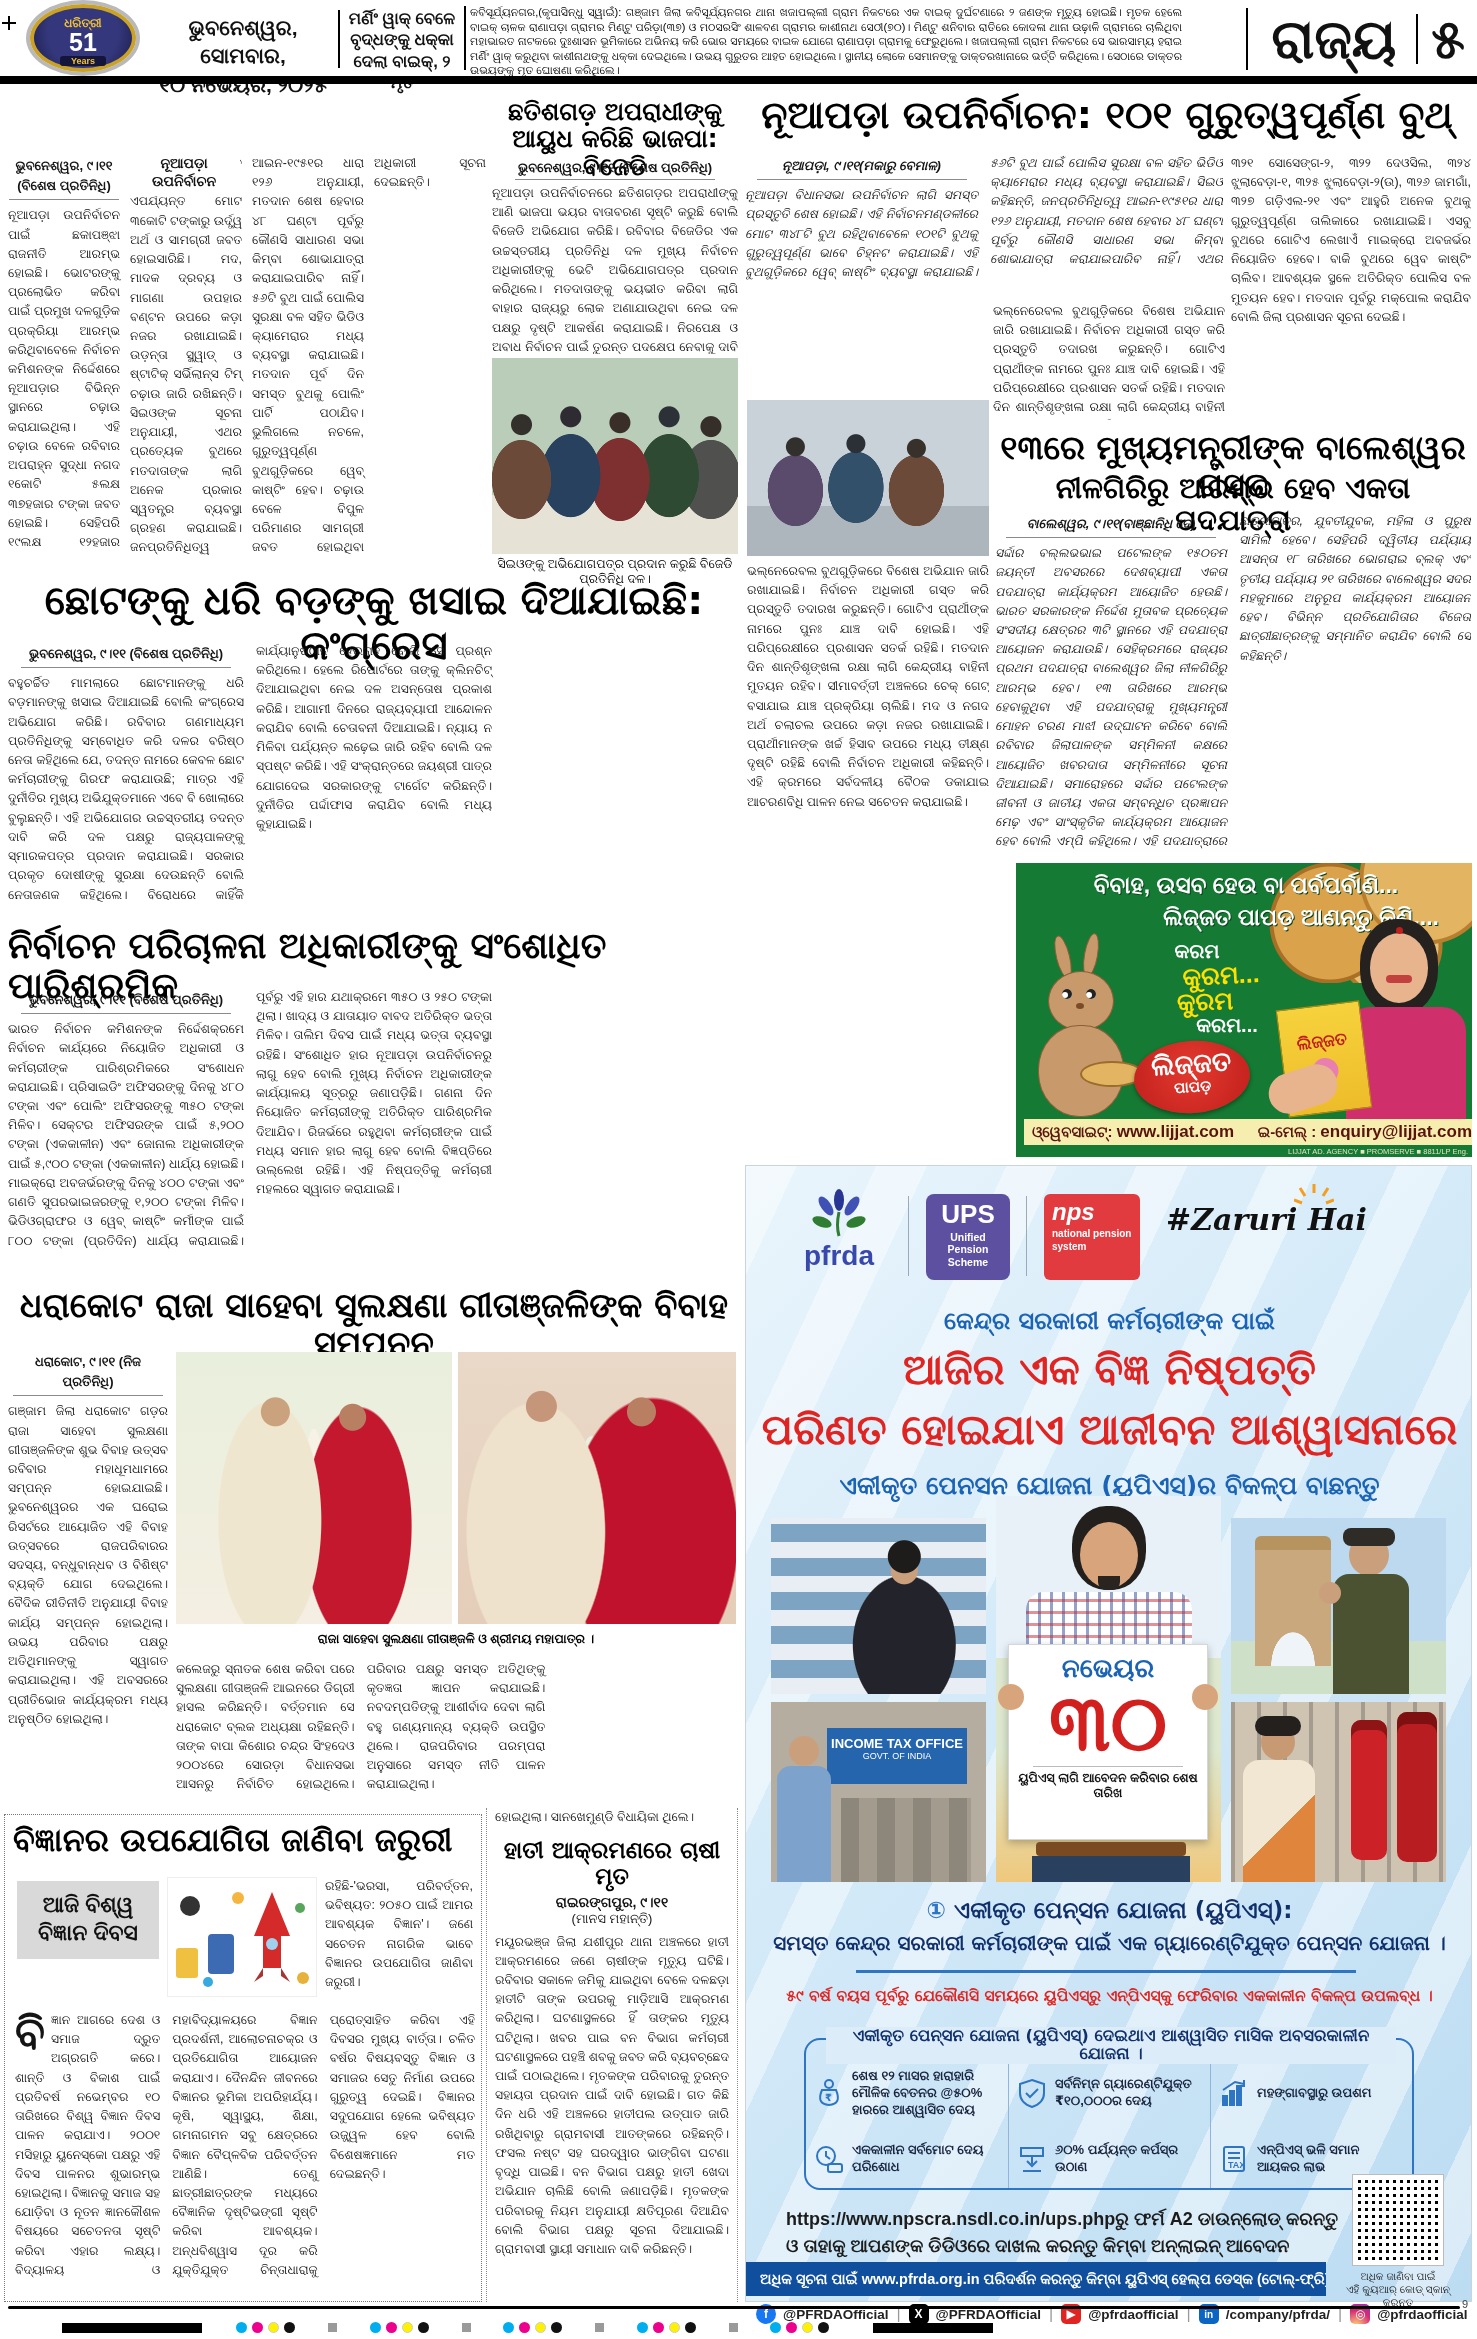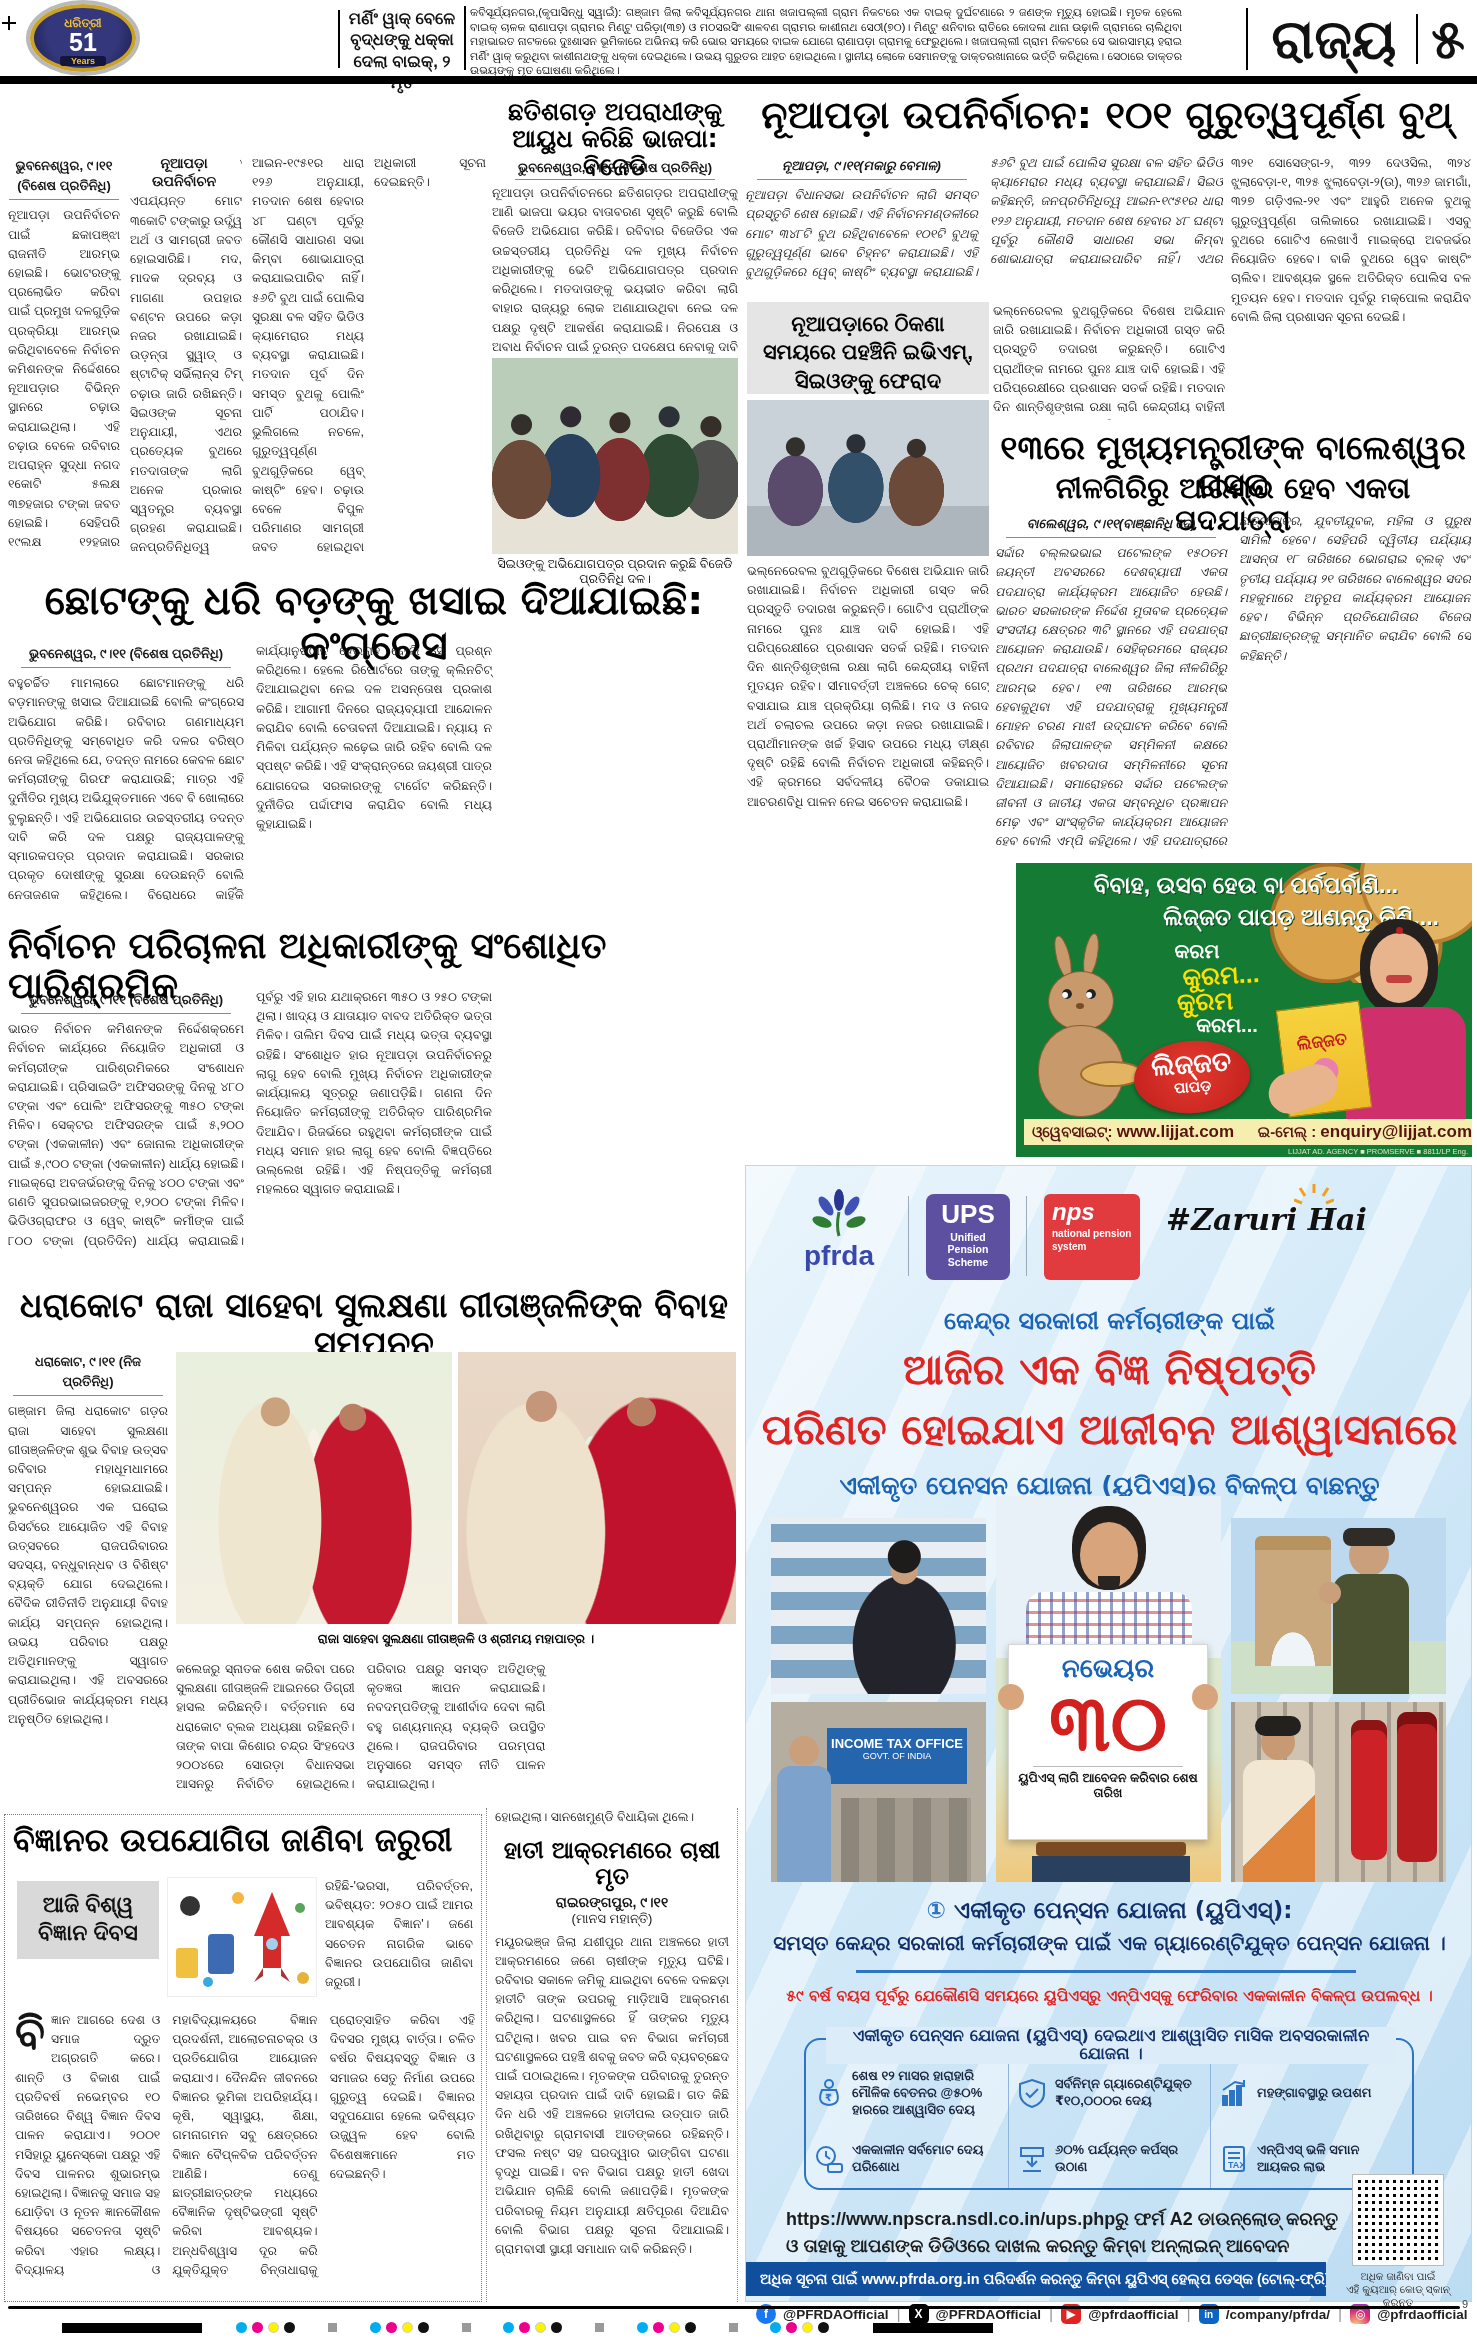--- a/index.html
+++ b/index.html
@@ -113,20 +113,24 @@
 
 <div id="page">
 
   <div class="abs" style="left:2px;top:16px;width:14px;height:14px;background:linear-gradient(#000,#000) 0 6px/14px 2px no-repeat,linear-gradient(#000,#000) 6px 0/2px 14px no-repeat;"></div>
 
   <div class="abs mast-logo">
     <span class="t1">ଧରିତ୍ରୀ</span>
     <span class="t2">51</span>
     <span class="t3">Years</span>
   </div>
+  <div class="abs mast-date">
+    <span>ଭୁବନେଶ୍ୱର, ସୋମବାର,</span><br>
+    <span>୧୦ ନଭେୟର, ୨୦୨୫</span>
+  </div>
   <div class="abs vsep" style="left:338px;top:10px;height:58px;"></div>
   <div class="abs brief-title">ମର୍ଣିଂ ୱାକ୍ ବେଳେ ବୃଦ୍ଧଙ୍କୁ ଧକ୍କା ଦେଲା ବାଇକ୍, ୨ ମୃତ</div>
   <div class="abs vsep" style="left:464px;top:6px;height:64px;"></div>
   <div class="abs brief-body">କବିସୂର୍ଯ୍ୟନଗର,(କୃପାସିନ୍ଧୁ ସ୍ୱାଇଁ): ଗଞ୍ଜାମ ଜିଲା କବିସୂର୍ଯ୍ୟନଗର ଥାନା ଖଜାପଲ୍ଲୀ ଗ୍ରାମ ନିକଟରେ ଏକ ବାଇକ୍ ଦୁର୍ଘଟଣାରେ ୨ ଜଣଙ୍କ ମୃତ୍ୟୁ ହୋଇଛି। ମୃତକ ହେଲେ ବାଇକ୍ ଚାଳକ ରାଣାପଡ଼ା ଗ୍ରାମର ମିଣ୍ଟୁ ପରିଡ଼ା(୩୭) ଓ ମଠସରସିଂ ଶାଳବଣ ଗ୍ରାମର କାଶୀନାଥ ସେଠୀ(୭୦)। ମିଣ୍ଟୁ ଶନିବାର ରାତିରେ କୋଦଳା ଥାନା ଉଢ଼ାଳି ଗ୍ରାମରେ ଚାଲିଥିବା ମହାଭାରତ ନାଟକରେ ଦୁଃଶାସନ ଭୂମିକାରେ ଅଭିନୟ କରି ଭୋର ସମୟରେ ବାଇକ ଯୋଗେ ରାଣାପଡ଼ା ଗ୍ରାମକୁ ଫେରୁଥିଲେ। ଖଜାପଲ୍ଲୀ ଗ୍ରାମ ନିକଟରେ ସେ ଭାରସାମ୍ୟ ହରାଇ ମର୍ଣିଂ ୱାକ୍ କରୁଥିବା କାଶୀନାଥଙ୍କୁ ଧକ୍କା ଦେଇଥିଲେ। ଉଭୟ ଗୁରୁତର ଆହତ ହୋଇଥିଲେ। ସ୍ଥାନୀୟ ଲୋକେ ସେମାନଙ୍କୁ ଡାକ୍ତରଖାନାରେ ଭର୍ତ୍ତି କରିଥିଲେ। ସେଠାରେ ଡାକ୍ତର ଉଭୟଙ୍କୁ ମୃତ ଘୋଷଣା କରିଥିଲେ।</div>
   <div class="abs vsep" style="left:1246px;top:8px;height:62px;"></div>
   <div class="abs sect">ରାଜ୍ୟ</div>
   <div class="abs vsep" style="left:1416px;top:14px;height:50px;width:1.5px;"></div>
   <div class="abs pagenum">୫</div>
   <div class="abs mast-rule"></div>
 
@@ -143,21 +147,20 @@
   <div class="abs body" style="left:492px;top:184px;width:246px;height:170px;">ନୂଆପଡ଼ା ଉପନିର୍ବାଚନରେ ଛତିଶଗଡ଼ର ଅପରାଧୀଙ୍କୁ ଆଣି ଭାଜପା ଭୟର ବାତାବରଣ ସୃଷ୍ଟି କରୁଛି ବୋଲି ବିଜେଡି ଅଭିଯୋଗ କରିଛି। ରବିବାର ବିଜେଡିର ଏକ ଉଚ୍ଚସ୍ତରୀୟ ପ୍ରତିନିଧି ଦଳ ମୁଖ୍ୟ ନିର୍ବାଚନ ଅଧିକାରୀଙ୍କୁ ଭେଟି ଅଭିଯୋଗପତ୍ର ପ୍ରଦାନ କରିଥିଲେ। ମତଦାତାଙ୍କୁ ଭୟଭୀତ କରିବା ଲାଗି ବାହାର ରାଜ୍ୟରୁ ଲୋକ ଅଣାଯାଉଥିବା ନେଇ ଦଳ ପକ୍ଷରୁ ଦୃଷ୍ଟି ଆକର୍ଷଣ କରାଯାଇଛି। ନିରପେକ୍ଷ ଓ ଅବାଧ ନିର୍ବାଚନ ପାଇଁ ତୁରନ୍ତ ପଦକ୍ଷେପ ନେବାକୁ ଦାବି ହୋଇଛି।</div>
   <div class="abs ph press-ph" style="left:492px;top:358px;width:246px;height:196px;"></div>
   <div class="abs cap" style="left:492px;top:557px;width:246px;">ସିଇଓଙ୍କୁ ଅଭିଯୋଗପତ୍ର ପ୍ରଦାନ କରୁଛି ବିଜେଡି ପ୍ରତିନିଧି ଦଳ।</div>
 
   <div class="abs hd" style="left:745px;top:94px;width:724px;font-size:38px;">ନୂଆପଡ଼ା ଉପନିର୍ବାଚନ: ୧୦୧ ଗୁରୁତ୍ୱପୂର୍ଣ୍ଣ ବୁଥ୍</div>
   <div class="abs body cols2" style="left:745px;top:154px;width:478px;height:144px;">
     <span class="dl" style="max-width:210px;">ନୂଆପଡ଼ା, ୯।୧୧(ମକାରୁ ବେମାଳ)</span>
     <span>ନୂଆପଡ଼ା ବିଧାନସଭା ଉପନିର୍ବାଚନ ଲାଗି ସମସ୍ତ ପ୍ରସ୍ତୁତି ଶେଷ ହୋଇଛି। ଏହି ନିର୍ବାଚନମଣ୍ଡଳୀରେ ମୋଟ ୩୪୮ଟି ବୁଥ ରହିଥିବାବେଳେ ୧୦୧ଟି ବୁଥକୁ ଗୁରୁତ୍ୱପୂର୍ଣ୍ଣ ଭାବେ ଚିହ୍ନଟ କରାଯାଇଛି। ଏହି ବୁଥଗୁଡ଼ିକରେ ୱେବ୍ କାଷ୍ଟିଂ ବ୍ୟବସ୍ଥା କରାଯାଇଛି। ୫୬ଟି ବୁଥ ପାଇଁ ପୋଲିସ ସୁରକ୍ଷା ବଳ ସହିତ ଭିଡିଓ କ୍ୟାମେରାର ମଧ୍ୟ ବ୍ୟବସ୍ଥା କରାଯାଇଛି। ସିଇଓ କହିଛନ୍ତି, ଜନପ୍ରତିନିଧିତ୍ୱ ଆଇନ-୧୯୫୧ର ଧାରା ୧୨୬ ଅନୁଯାୟୀ, ମତଦାନ ଶେଷ ହେବାର ୪୮ ଘଣ୍ଟା ପୂର୍ବରୁ କୌଣସି ସାଧାରଣ ସଭା କିମ୍ବା ଶୋଭାଯାତ୍ରା କରାଯାଇପାରିବ ନାହିଁ। ଏଥର ପ୍ରତ୍ୟେକ ବୁଥରେ ମତଦାତାଙ୍କ ଲାଗି ଅନେକ ପ୍ରକାର ସ୍ୱତନ୍ତ୍ର ବ୍ୟବସ୍ଥା ଗ୍ରହଣ କରାଯାଇଛି।</span>
   </div>
   <div class="abs body" style="left:1231px;top:154px;width:240px;height:266px;">୩୨୧ ସୋସେଙ୍ଗ-୨, ୩୨୨ ଦେଓସିଲ, ୩୨୪ ଝୁଲାବେଡ଼ା-୧, ୩୨୫ ଝୁଲାବେଡ଼ା-୨(ଉ), ୩୨୬ ଜାମଗାଁ, ୩୨୭ ଗଡ଼ିଏଲ-୨୧ ଏବଂ ଆହୁରି ଅନେକ ବୁଥକୁ ଗୁରୁତ୍ୱପୂର୍ଣ୍ଣ ତାଲିକାରେ ରଖାଯାଇଛି। ଏସବୁ ବୁଥରେ ଗୋଟିଏ ଲେଖାଏଁ ମାଇକ୍ରୋ ଅବଜର୍ଭର ନିୟୋଜିତ ହେବେ। ବାକି ବୁଥରେ ୱେବ କାଷ୍ଟିଂ ଚାଲିବ। ଆବଶ୍ୟକ ସ୍ଥଳେ ଅତିରିକ୍ତ ପୋଲିସ ବଳ ମୁତୟନ ହେବ। ମତଦାନ ପୂର୍ବରୁ ମକ୍‌ପୋଲ କରାଯିବ ବୋଲି ଜିଲା ପ୍ରଶାସନ ସୂଚନା ଦେଇଛି।</div>
-  <div class="abs graybox" style="left:747px;top:302px;width:242px;height:92px;font-size:21px;line-height:1.35;padding:8px 6px;">ନୂଆପଡ଼ାରେ ଠିକଣା ସମୟରେ ପହଞ୍ଚିନି ଇଭିଏମ୍, ସିଇଓଙ୍କୁ ଫେରାଦ</div>
   <div class="abs ph evm-ph" style="left:747px;top:400px;width:242px;height:156px;"></div>
   <div class="abs body" style="left:993px;top:302px;width:232px;height:118px;">ଭଲ୍‌ନେରେବଲ ବୁଥଗୁଡ଼ିକରେ ବିଶେଷ ଅଭିଯାନ ଜାରି ରଖାଯାଇଛି। ନିର୍ବାଚନ ଅଧିକାରୀ ଗସ୍ତ କରି ପ୍ରସ୍ତୁତି ତଦାରଖ କରୁଛନ୍ତି। ଗୋଟିଏ ପ୍ରାର୍ଥୀଙ୍କ ନାମରେ ପୁନଃ ଯାଞ୍ଚ ଦାବି ହୋଇଛି। ଏହି ପରିପ୍ରେକ୍ଷୀରେ ପ୍ରଶାସନ ସତର୍କ ରହିଛି। ମତଦାନ ଦିନ ଶାନ୍ତିଶୃଙ୍ଖଳା ରକ୍ଷା ଲାଗି କେନ୍ଦ୍ରୀୟ ବାହିନୀ ମୁତୟନ ରହିବ। ସୀମାବର୍ତ୍ତୀ ଅଞ୍ଚଳରେ ଚେକ୍ ଗେଟ୍ ବସାଯାଇ ଯାଞ୍ଚ ପ୍ରକ୍ରିୟା ଚାଲିଛି। ମଦ ଓ ନଗଦ ଅର୍ଥ ଚଲାଚଲ ଉପରେ କଡ଼ା ନଜର ରଖାଯାଇଛି। ପ୍ରାର୍ଥୀମାନଙ୍କ ଖର୍ଚ୍ଚ ହିସାବ ଉପରେ ମଧ୍ୟ ତୀକ୍ଷ୍ଣ ଦୃଷ୍ଟି ରହିଛି ବୋଲି ନିର୍ବାଚନ ଅଧିକାରୀ କହିଛନ୍ତି। ଏହି କ୍ରମରେ ସର୍ବଦଳୀୟ ବୈଠକ ଡକାଯାଇ ଆଚରଣବିଧି ପାଳନ ନେଇ ସଚେତନ କରାଯାଇଛି।</div>
   <div class="abs body" style="left:747px;top:562px;width:242px;height:596px;">ଭଲ୍‌ନେରେବଲ ବୁଥଗୁଡ଼ିକରେ ବିଶେଷ ଅଭିଯାନ ଜାରି ରଖାଯାଇଛି। ନିର୍ବାଚନ ଅଧିକାରୀ ଗସ୍ତ କରି ପ୍ରସ୍ତୁତି ତଦାରଖ କରୁଛନ୍ତି। ଗୋଟିଏ ପ୍ରାର୍ଥୀଙ୍କ ନାମରେ ପୁନଃ ଯାଞ୍ଚ ଦାବି ହୋଇଛି। ଏହି ପରିପ୍ରେକ୍ଷୀରେ ପ୍ରଶାସନ ସତର୍କ ରହିଛି। ମତଦାନ ଦିନ ଶାନ୍ତିଶୃଙ୍ଖଳା ରକ୍ଷା ଲାଗି କେନ୍ଦ୍ରୀୟ ବାହିନୀ ମୁତୟନ ରହିବ। ସୀମାବର୍ତ୍ତୀ ଅଞ୍ଚଳରେ ଚେକ୍ ଗେଟ୍ ବସାଯାଇ ଯାଞ୍ଚ ପ୍ରକ୍ରିୟା ଚାଲିଛି। ମଦ ଓ ନଗଦ ଅର୍ଥ ଚଲାଚଲ ଉପରେ କଡ଼ା ନଜର ରଖାଯାଇଛି। ପ୍ରାର୍ଥୀମାନଙ୍କ ଖର୍ଚ୍ଚ ହିସାବ ଉପରେ ମଧ୍ୟ ତୀକ୍ଷ୍ଣ ଦୃଷ୍ଟି ରହିଛି ବୋଲି ନିର୍ବାଚନ ଅଧିକାରୀ କହିଛନ୍ତି। ଏହି କ୍ରମରେ ସର୍ବଦଳୀୟ ବୈଠକ ଡକାଯାଇ ଆଚରଣବିଧି ପାଳନ ନେଇ ସଚେତନ କରାଯାଇଛି।</div>
 
   <div class="abs hd" style="left:995px;top:430px;width:476px;font-size:33px;">୧୩ରେ ମୁଖ୍ୟମନ୍ତ୍ରୀଙ୍କ ବାଲେଶ୍ୱର ଗସ୍ତ</div>
   <div class="abs hd" style="left:995px;top:472px;width:476px;font-size:29px;">ନୀଳଗିରିରୁ ଆରମ୍ଭ ହେବ ଏକତା ପଦଯାତ୍ରା</div>
   <div class="abs body cols2" style="left:995px;top:512px;width:476px;height:346px;">
     <span class="dl" style="max-width:210px;">ବାଲେଶ୍ୱର, ୯।୧୧(ବାଞ୍ଛାନିଧି ଦେ)</span>
     <span>ସର୍ଦ୍ଦାର ବଲ୍ଲଭଭାଇ ପଟେଲଙ୍କ ୧୫୦ତମ ଜୟନ୍ତୀ ଅବସରରେ ଦେଶବ୍ୟାପୀ ଏକତା ପଦଯାତ୍ରା କାର୍ଯ୍ୟକ୍ରମ ଆୟୋଜିତ ହେଉଛି। ଭାରତ ସରକାରଙ୍କ ନିର୍ଦ୍ଦେଶ ମୁତାବକ ପ୍ରତ୍ୟେକ ସଂସଦୀୟ କ୍ଷେତ୍ରର ୩ଟି ସ୍ଥାନରେ ଏହି ପଦଯାତ୍ରା ଆୟୋଜନ କରାଯାଉଛି। ସେହିକ୍ରମରେ ରାଜ୍ୟର ପ୍ରଥମ ପଦଯାତ୍ରା ବାଲେଶ୍ୱର ଜିଲା ନୀଳଗିରିରୁ ଆରମ୍ଭ ହେବ। ୧୩ ତା​ରିଖରେ ଆରମ୍ଭ ହେବାକୁଥିବା ଏହି ପଦଯାତ୍ରାକୁ ମୁଖ୍ୟମନ୍ତ୍ରୀ ମୋହନ ଚରଣ ମାଝୀ ଉଦ୍‌ଘାଟନ କରିବେ ବୋଲି ରବିବାର ଜିଲାପାଳଙ୍କ ସମ୍ମିଳନୀ କକ୍ଷରେ ଆୟୋଜିତ ଖବରଦାତା ସମ୍ମିଳନୀରେ ସୂଚନା ଦିଆଯାଇଛି। ସମାରୋହରେ ସର୍ଦ୍ଦାର ପଟେଲଙ୍କ ଜୀବନୀ ଓ ଜାତୀୟ ଏକତା ସମ୍ବନ୍ଧିତ ପ୍ରଜ୍ଞାପନ ମେଢ଼ ଏବଂ ସାଂସ୍କୃତିକ କାର୍ଯ୍ୟକ୍ରମ ଆୟୋଜନ ହେବ ବୋଲି ଏମ୍ପି କହିଥିଲେ। ଏହି ପଦଯାତ୍ରାରେ ଛାତ୍ରୀଛାତ୍ର, ଯୁବତୀଯୁବକ, ମହିଳା ଓ ପୁରୁଷ ସାମିଲ ହେବେ। ସେହିପରି ଦ୍ୱିତୀୟ ପର୍ଯ୍ୟାୟ ଆସନ୍ତା ୧୮ ତାରିଖରେ ଭୋଗରାଇ ବ୍ଲକ୍ ଏବଂ ତୃତୀୟ ପର୍ଯ୍ୟାୟ ୨୧ ତାରିଖରେ ବାଲେଶ୍ୱର ସଦର ମହକୁମାରେ ଅନୁରୂପ କାର୍ଯ୍ୟକ୍ରମ ଆୟୋଜନ ହେବ। ବିଭିନ୍ନ ପ୍ରତିଯୋଗିତାର ବିଜେତା ଛାତ୍ରୀଛାତ୍ରଙ୍କୁ ସମ୍ମାନିତ କରାଯିବ ବୋଲି ସେ କହିଛନ୍ତି।</span>
   </div>

